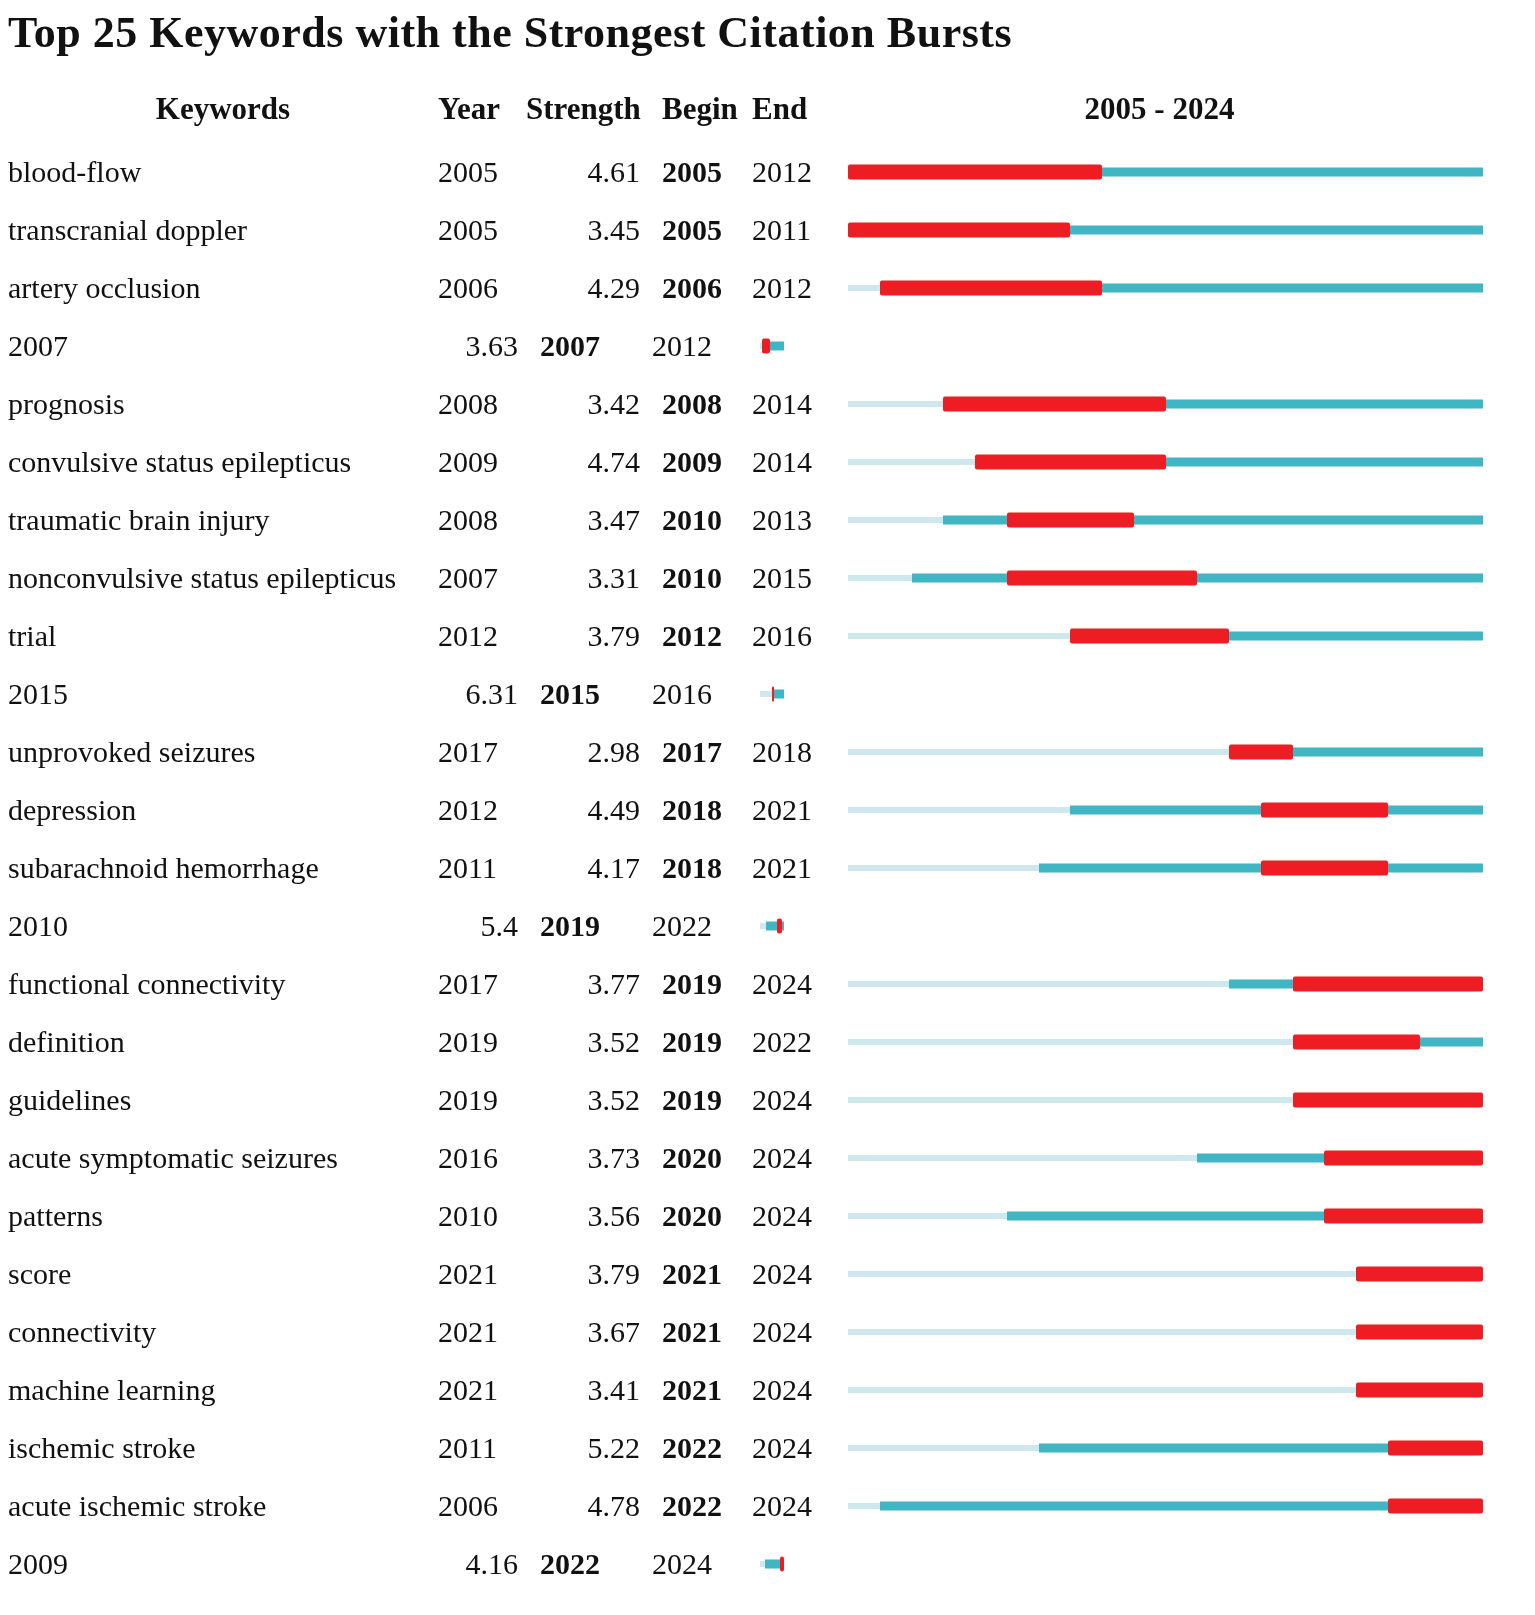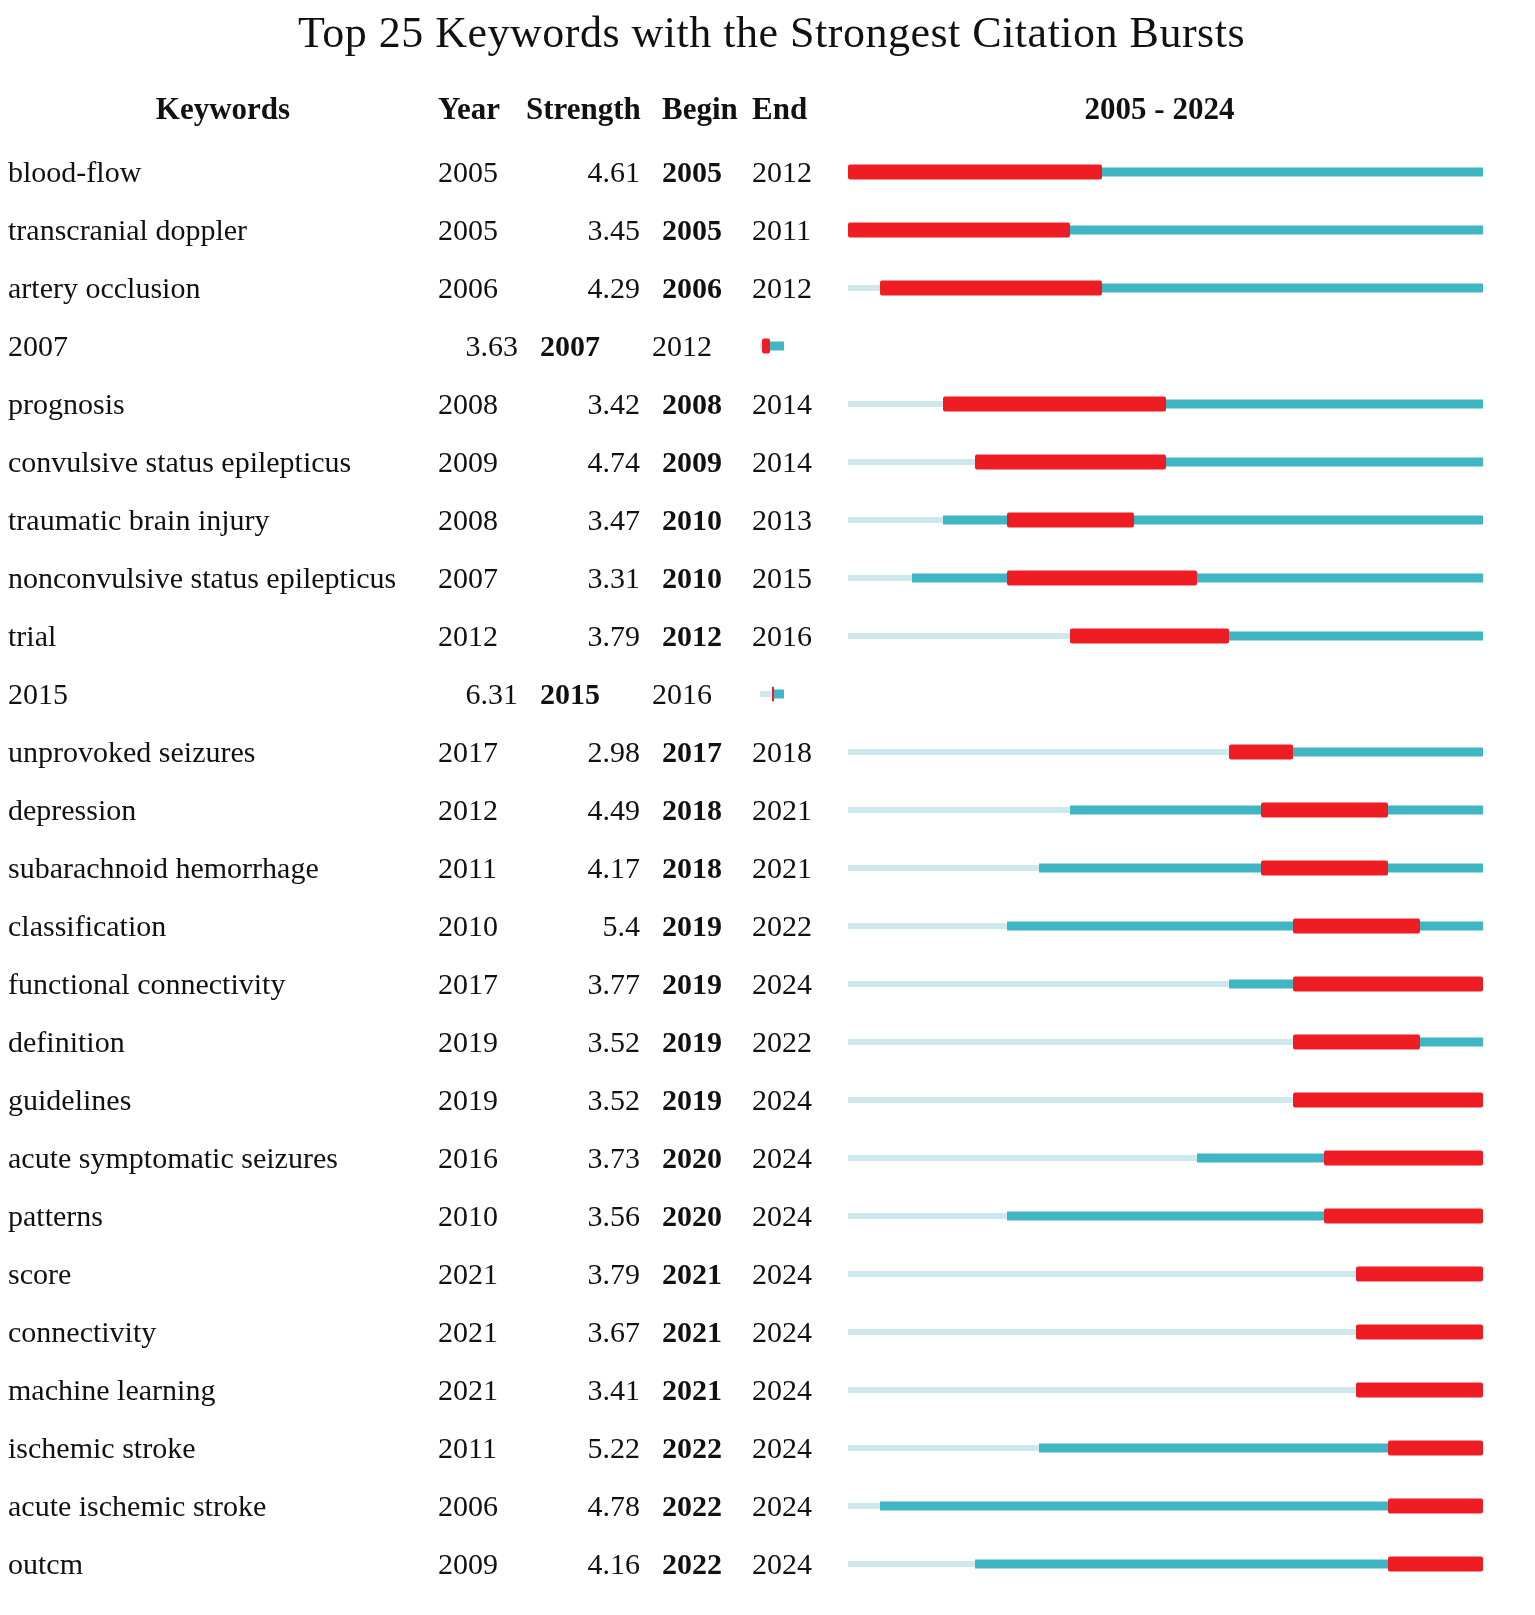--- a/index.html
+++ b/index.html
@@ -2,21 +2,21 @@
 <html><head>
 <meta charset="utf-8">
 <style>
   html,body{margin:0;padding:0;background:#ffffff;}
   .chart{
     width:1535px;height:1615px;overflow:hidden;background:#ffffff;
     font-family:"Liberation Serif", serif;color:#111;
     box-sizing:border-box;padding-left:8px;
   }
   .title{
-    text-align:center;font-size:44px;font-weight:normal;
+    font-size:44px;font-weight:bold;
     margin:8px 0 0 0;line-height:1.15;letter-spacing:0.5px;
   }
   .grid-row{
     display:grid;
     grid-template-columns:430px 88px 122px 100px 88px 1fr;
     align-items:center;
   }
   .header-row{margin-top:26px;height:48px;font-weight:bold;font-size:31px;}
   .hdr-kw{text-align:center;}
   .hdr-strength{text-align:right;padding-right:8px;}
@@ -201,21 +201,20 @@
         <div class="cell-begin" style="font-weight: bold;">2018</div>
         <div class="cell-end">2021</div>
         <div class="timeline">
           <div class="seg seg-inactive" style="left: 0%; width: 30%; background: rgb(207, 232, 238);"></div>
           <div class="seg seg-active" style="left: 30%; width: 35%; background: rgb(64, 182, 196);"></div>
           <div class="seg seg-burst" style="left: 65%; width: 20%; background: rgb(238, 29, 35);"></div>
           <div class="seg seg-active" style="left: 85%; width: 15%; background: rgb(64, 182, 196);"></div>
         </div>
       </div>
       <div class="grid-row row">
-        <div class="cell-kw">classification</div>
         <div class="cell-year">2010</div>
         <div class="cell-strength">5.4</div>
         <div class="cell-begin" style="font-weight: bold;">2019</div>
         <div class="cell-end">2022</div>
         <div class="timeline">
           <div class="seg seg-inactive" style="left: 0%; width: 25%; background: rgb(207, 232, 238);"></div>
           <div class="seg seg-active" style="left: 25%; width: 45%; background: rgb(64, 182, 196);"></div>
           <div class="seg seg-burst" style="left: 70%; width: 20%; background: rgb(238, 29, 35);"></div>
           <div class="seg seg-active" style="left: 90%; width: 10%; background: rgb(64, 182, 196);"></div>
         </div>
@@ -330,21 +329,20 @@
         <div class="cell-strength">4.78</div>
         <div class="cell-begin" style="font-weight: bold;">2022</div>
         <div class="cell-end">2024</div>
         <div class="timeline">
           <div class="seg seg-inactive" style="left: 0%; width: 5%; background: rgb(207, 232, 238);"></div>
           <div class="seg seg-active" style="left: 5%; width: 80%; background: rgb(64, 182, 196);"></div>
           <div class="seg seg-burst" style="left: 85%; width: 15%; background: rgb(238, 29, 35);"></div>
         </div>
       </div>
       <div class="grid-row row">
-        <div class="cell-kw">outcm</div>
         <div class="cell-year">2009</div>
         <div class="cell-strength">4.16</div>
         <div class="cell-begin" style="font-weight: bold;">2022</div>
         <div class="cell-end">2024</div>
         <div class="timeline">
           <div class="seg seg-inactive" style="left: 0%; width: 20%; background: rgb(207, 232, 238);"></div>
           <div class="seg seg-active" style="left: 20%; width: 65%; background: rgb(64, 182, 196);"></div>
           <div class="seg seg-burst" style="left: 85%; width: 15%; background: rgb(238, 29, 35);"></div>
         </div>
       </div>

